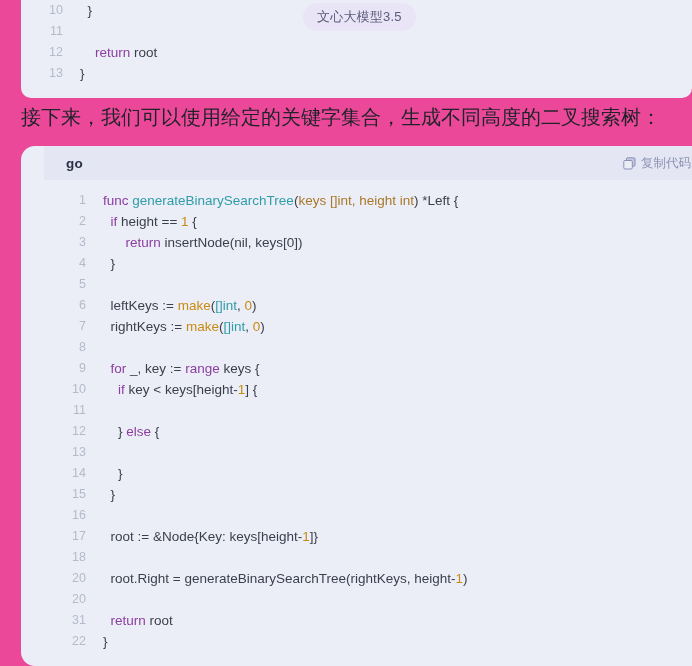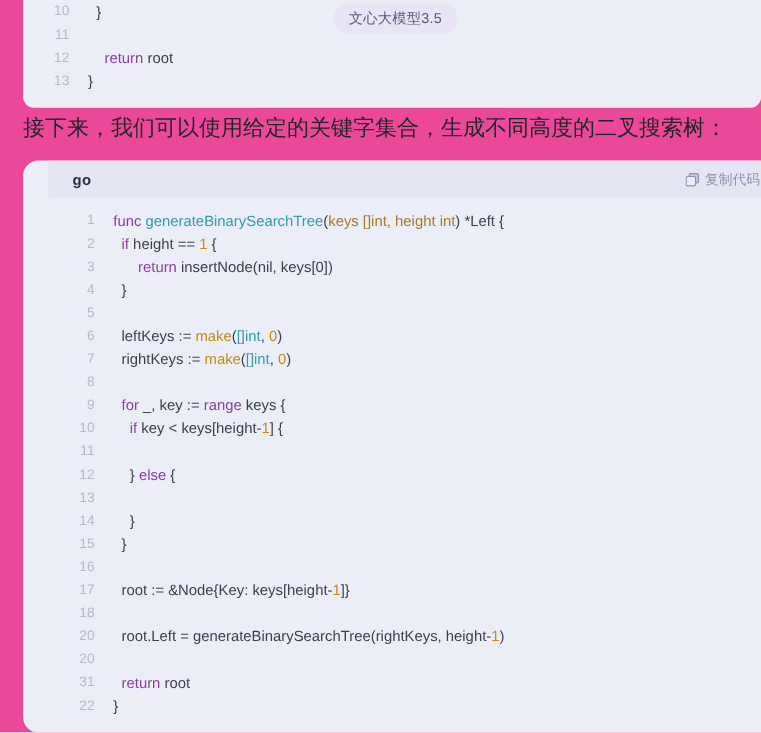--- a/index.html
+++ b/index.html
@@ -192,21 +192,21 @@
         <div class="code-line"><span class="ln">9</span><span class="code-text"><span class="pln">  </span><span class="kw">for</span><span class="pln"> _, key := </span><span class="kw">range</span><span class="pln"> keys {</span></span></div>
         <div class="code-line"><span class="ln">10</span><span class="code-text"><span class="pln">    </span><span class="kw">if</span><span class="pln"> key &lt; keys[height-</span><span class="num">1</span><span class="pln">] {</span></span></div>
         <div class="code-line"><span class="ln">11</span></div>
         <div class="code-line"><span class="ln">12</span><span class="code-text"><span class="pln">    } </span><span class="kw">else</span><span class="pln"> {</span></span></div>
         <div class="code-line"><span class="ln">13</span></div>
         <div class="code-line"><span class="ln">14</span><span class="code-text"><span class="pln">    }</span></span></div>
         <div class="code-line"><span class="ln">15</span><span class="code-text"><span class="pln">  }</span></span></div>
         <div class="code-line"><span class="ln">16</span><span class="code-text"><span class="pln"></span></span></div>
         <div class="code-line"><span class="ln">17</span><span class="code-text"><span class="pln">  root := &amp;Node{Key: keys[height-</span><span class="num">1</span><span class="pln">]}</span></span></div>
         <div class="code-line"><span class="ln">18</span></div>
-        <div class="code-line"><span class="ln">20</span><span class="code-text"><span class="pln">  root.Left = generateBinarySearchTree(rightKeys, height-</span><span class="num">1</span><span class="pln">)</span></span></div>
+        <div class="code-line"><span class="ln">20</span><span class="code-text"><span class="pln">  root.Right = generateBinarySearchTree(rightKeys, height-</span><span class="num">1</span><span class="pln">)</span></span></div>
         <div class="code-line"><span class="ln">20</span><span class="code-text"><span class="pln"></span></span></div>
         <div class="code-line"><span class="ln">31</span><span class="code-text"><span class="pln">  </span><span class="kw">return</span><span class="pln"> root</span></span></div>
         <div class="code-line"><span class="ln">22</span><span class="code-text"><span class="pln">}</span></span></div>
       </div>
 
   </div>
 
 </div>
 
 </body></html>

